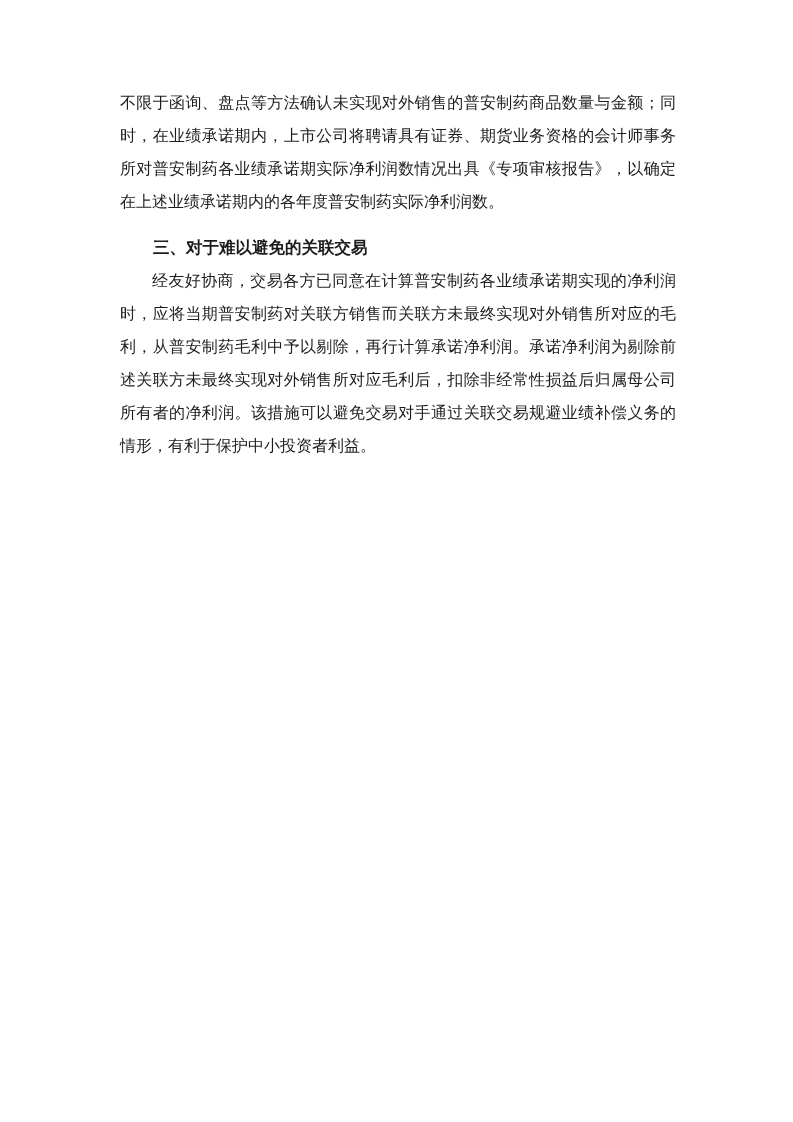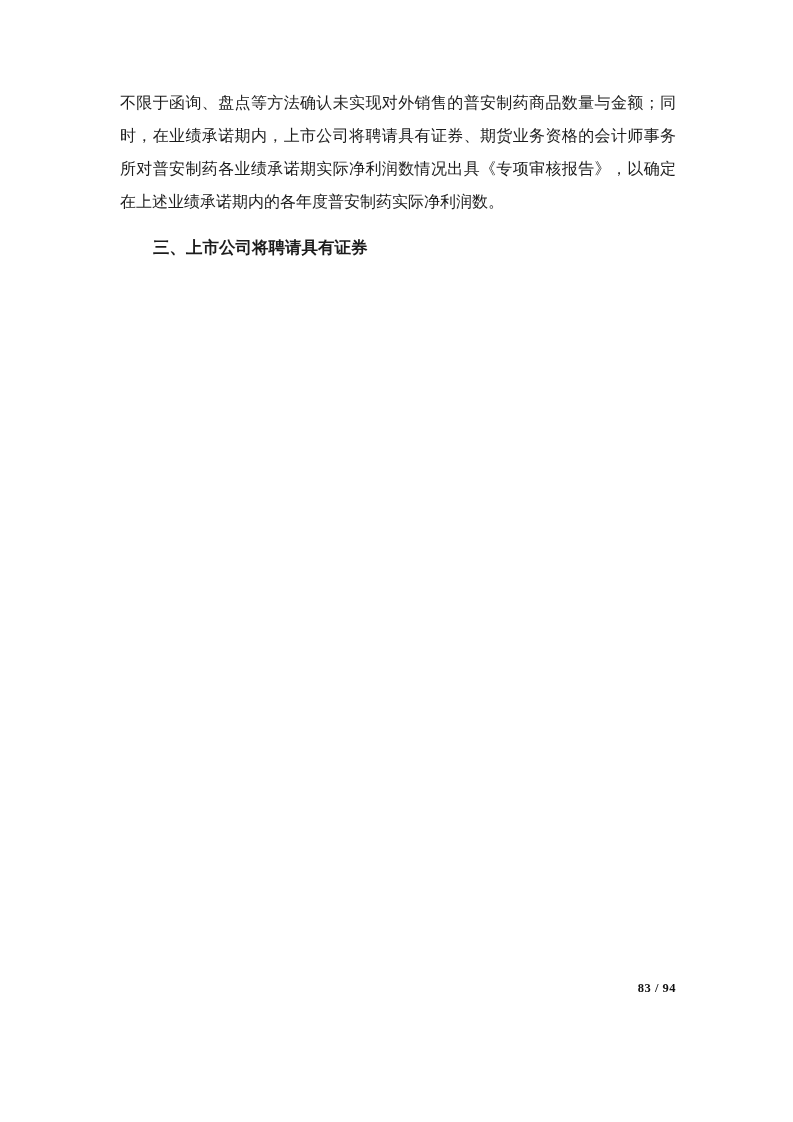--- a/index.html
+++ b/index.html
@@ -55,20 +55,20 @@
 </style>
 </head>
 <body>
 
 <div class="page">
 
   <div class="content">
     <p>不限于函询、盘点等方法确认未实现对外销售的普安制药商品数量与金额；同时，在业绩承诺期内，上市公司将聘请具有证券、期货业务资格的会计师事务所对普安制药各业绩承诺期实际净利润数情况出具《专项审核报告》，以确定在上述业绩承诺期内的各年度普安制药实际净利润数。</p>
 
 
-    <h2 class="section-heading">三、上市公司将聘请具有证券</h2>
+    <h2 class="section-heading">三、对于难以避免的关联交易</h2>
 
 
+    <p class="indent">经友好协商，交易各方已同意在计算普安制药各业绩承诺期实现的净利润时，应将当期普安制药对关联方销售而关联方未最终实现对外销售所对应的毛利，从普安制药毛利中予以剔除，再行计算承诺净利润。承诺净利润为剔除前述关联方未最终实现对外销售所对应毛利后，扣除非经常性损益后归属母公司所有者的净利润。该措施可以避免交易对手通过关联交易规避业绩补偿义务的情形，有利于保护中小投资者利益。</p>
   </div>
 
-  <div class="page-footer">83 / 94</div>
 
 </div>
 
 </body></html>

